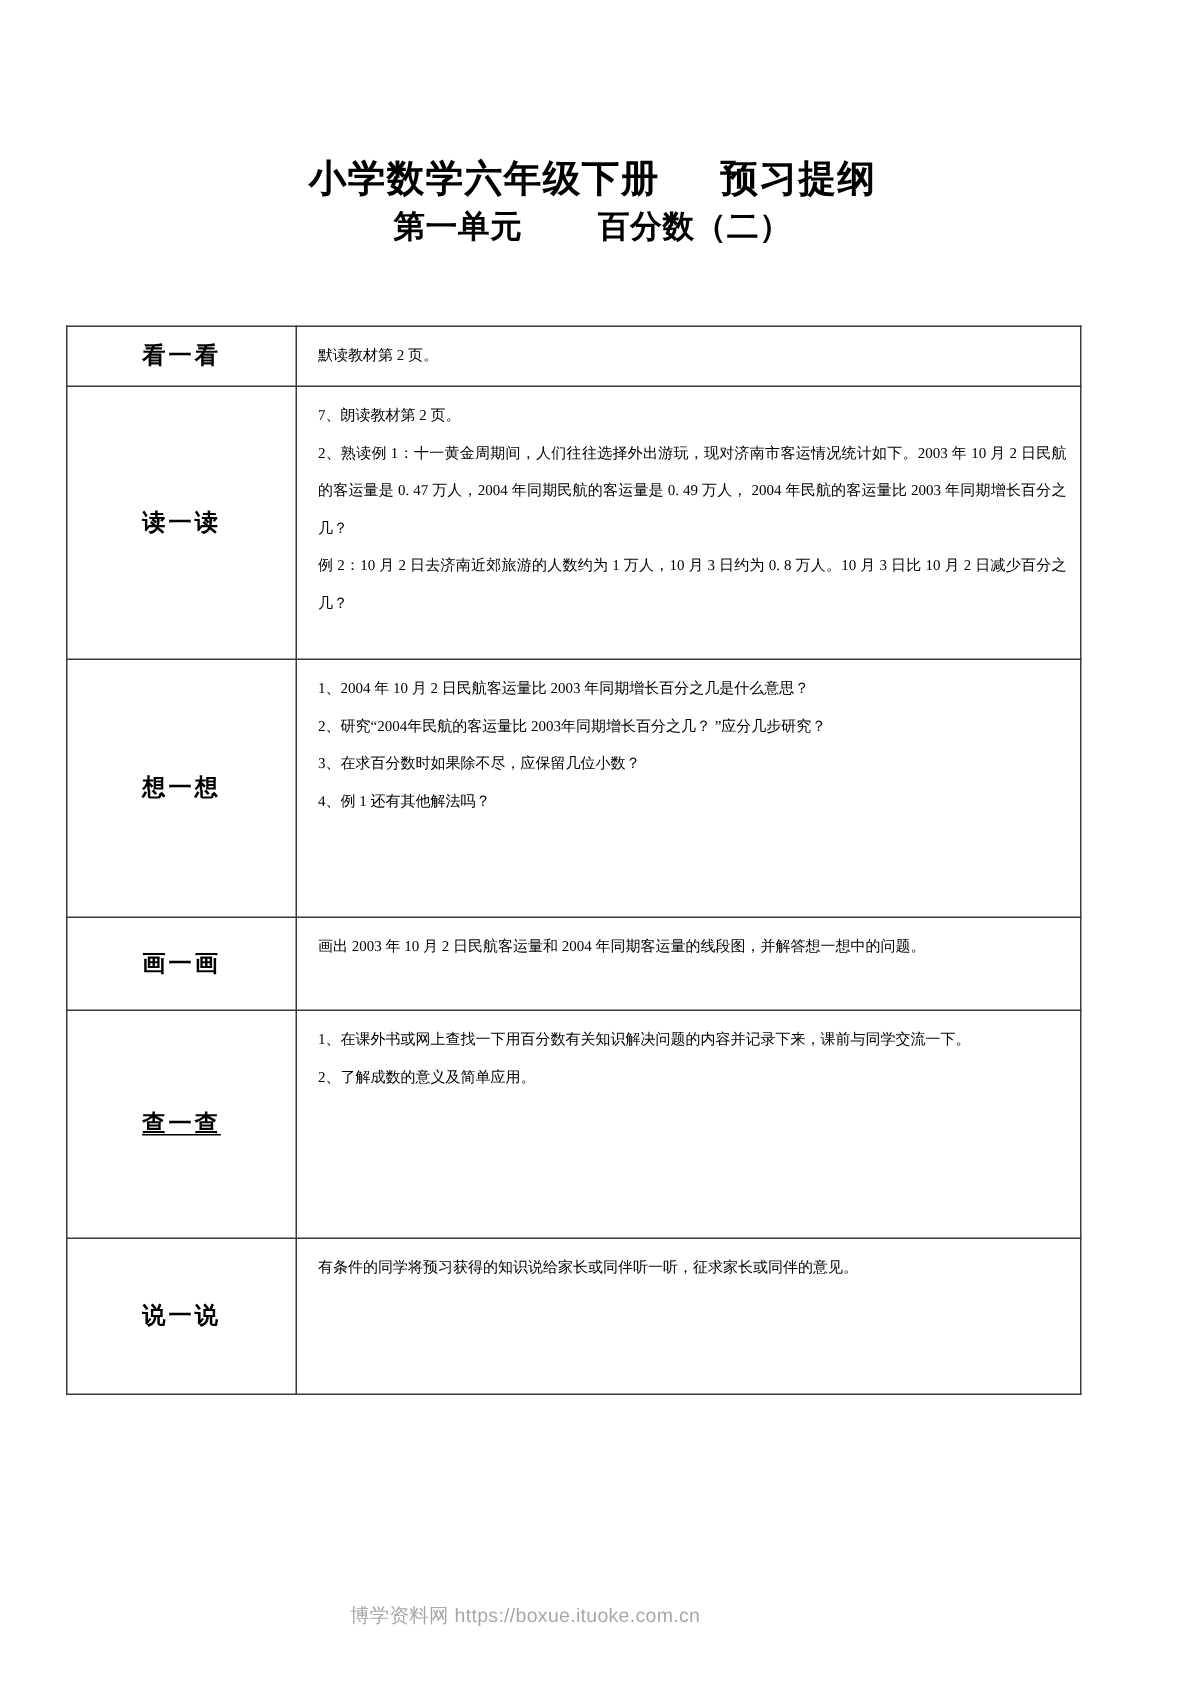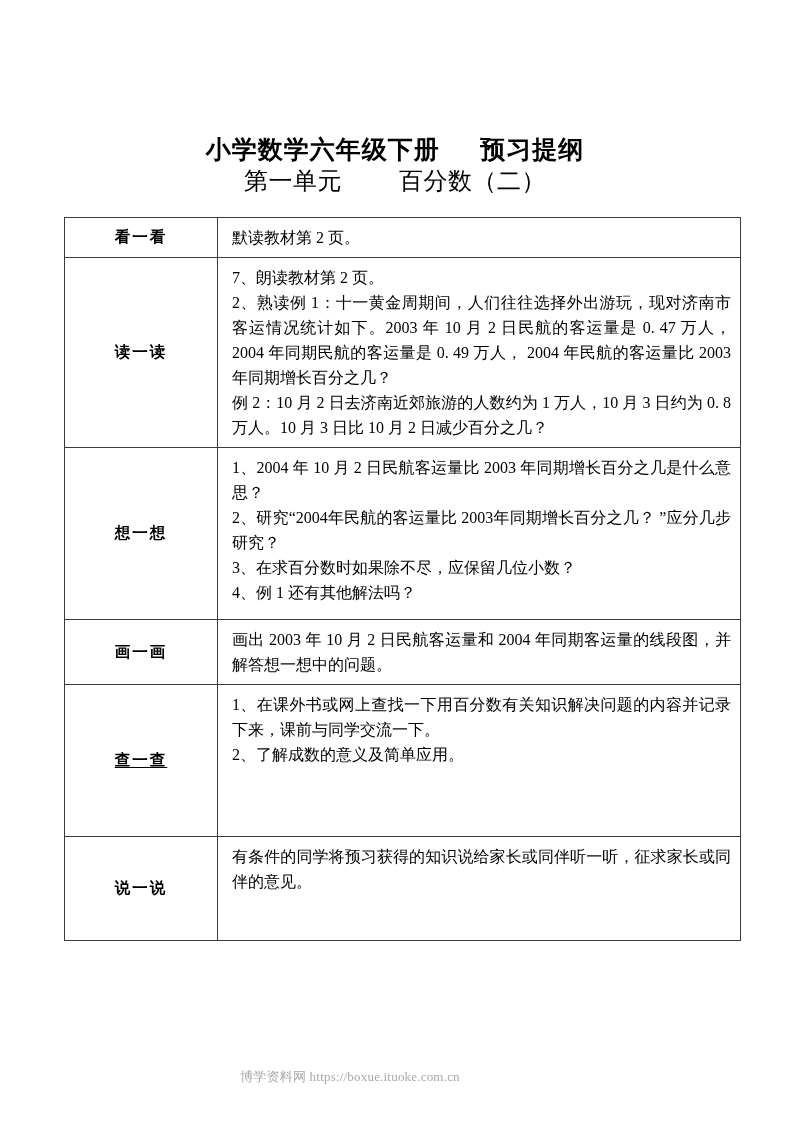--- a/index.html
+++ b/index.html
@@ -23,53 +23,52 @@
     background: #fff;
   }
 
   
   .title-block {
     position: absolute;
     left: 0;
     top: 104px;
     width: 790px;
     text-align: center;
-    margin-top: 30px;
   }
   .doc-title {
     font-family: "Liberation Serif", "DejaVu Serif", serif;
     font-weight: bold;
     font-size: 25px;
     line-height: 32px;
     letter-spacing: 1px;
     white-space: pre;
   }
   .doc-subtitle {
     font-family: "Liberation Serif", "DejaVu Serif", serif;
-    font-weight: normal;
-    font-size: 24px;
+    font-weight: bold;
+    font-size: 21px;
     line-height: 26px;
     letter-spacing: 0.5px;
     white-space: pre;
     margin-top: 2px;
   }
   .doc-subtitle2 {
     font-family: "Liberation Serif", "DejaVu Serif", serif;
     font-weight: bold;
     font-size: 17px;
     line-height: 24px;
     letter-spacing: 0.5px;
     white-space: pre;
     margin-top: 2px;
   }
 
   
   .outline-table {
     position: absolute;
-    left: 64px;
+    left: 44px;
     top: 217px;
     width: 676px;
     border-collapse: collapse;
     table-layout: fixed;
   }
   .outline-table td {
     border: 1px solid #3a3a3a;
     vertical-align: middle;
     padding: 0;
   }
@@ -90,21 +89,21 @@
   td.label-cell .label-underline {
     text-decoration: underline;
     text-underline-offset: 2px;
     text-align: right;
   }
   td.body-cell {
     text-align: left;
     vertical-align: top;
     padding: 7px 9px 7px 14px;
     font-family: "Liberation Serif", "DejaVu Serif", serif;
-    font-size: 16px;
+    font-size: 10px;
     line-height: 25px;
     color: #000;
   }
   td.body-cell p {
     margin: 0;
     text-align: justify;
     text-justify: inter-character;
   }
 
   
@@ -116,21 +115,21 @@
   .r-search  { height: 152px; }
   .r-say     { height: 104px; }
 
   
   .footer-watermark {
     position: absolute;
     left: 0;
     top: 1068px;
     width: 700px;
     text-align: center;
-    font-family: Liberation Serif, serif;
+    font-family: Liberation Sans, sans-serif;
     font-size: 13px;
     color: #a8a8a8;
     letter-spacing: 0.2px;
     white-space: pre;
   }
 </style>
 </head>
 <body>
 
 <div class="page">

